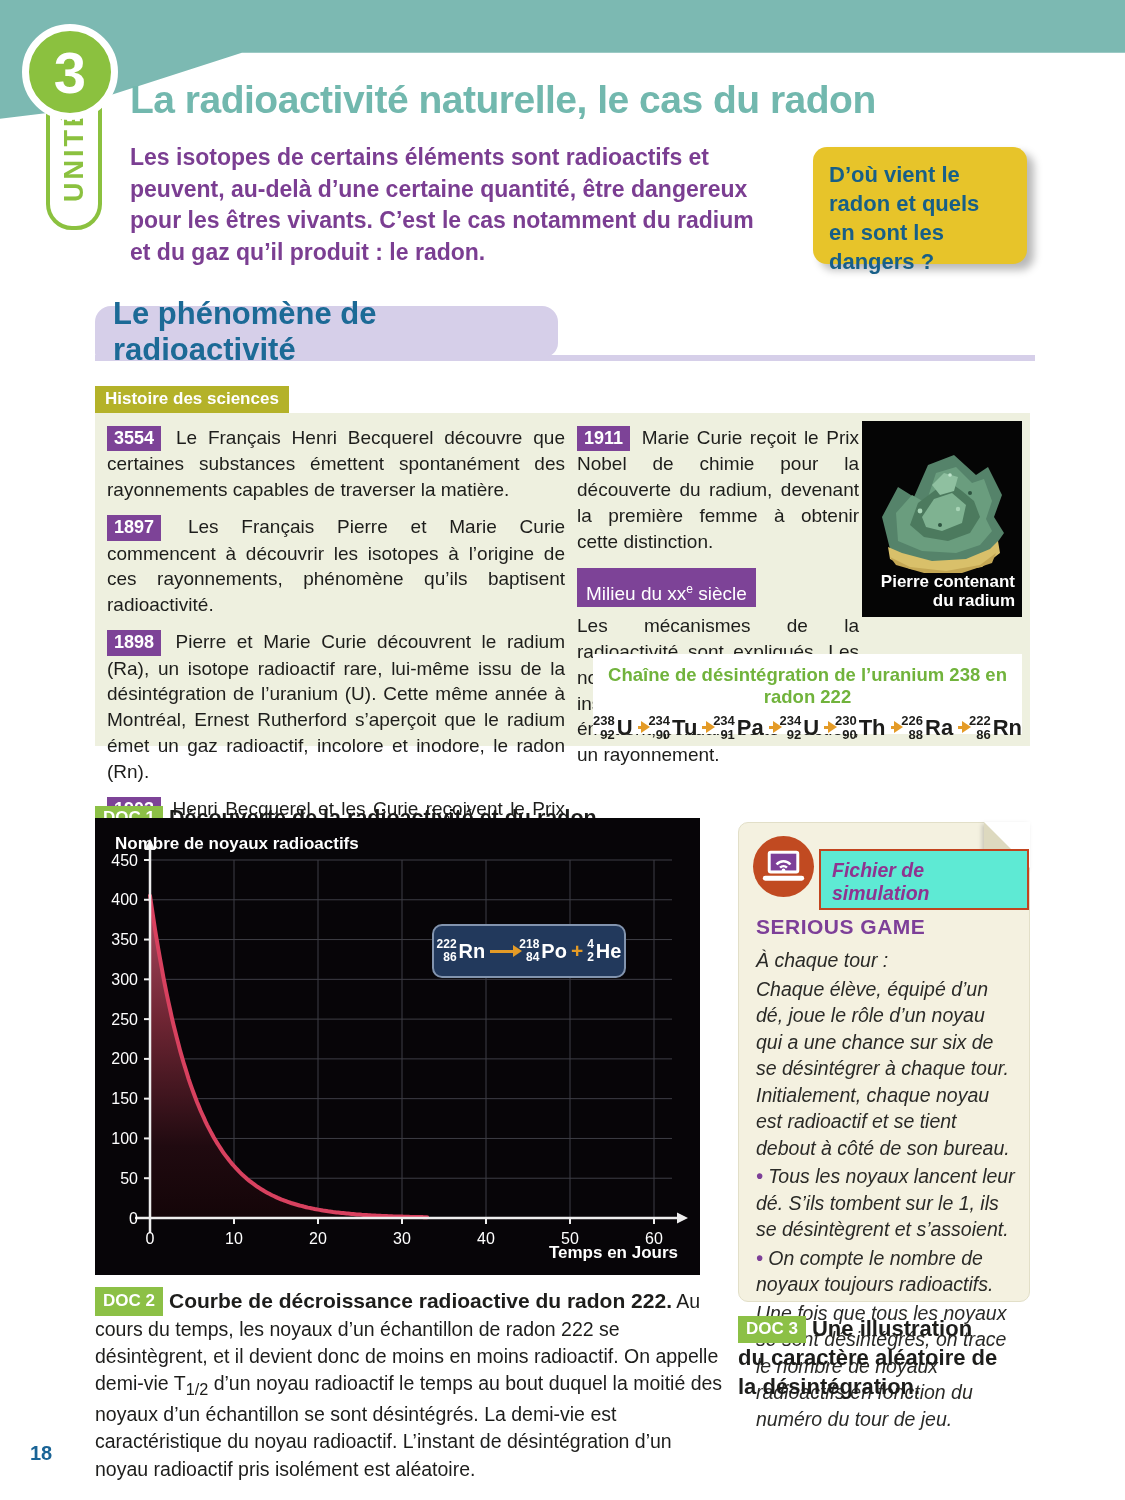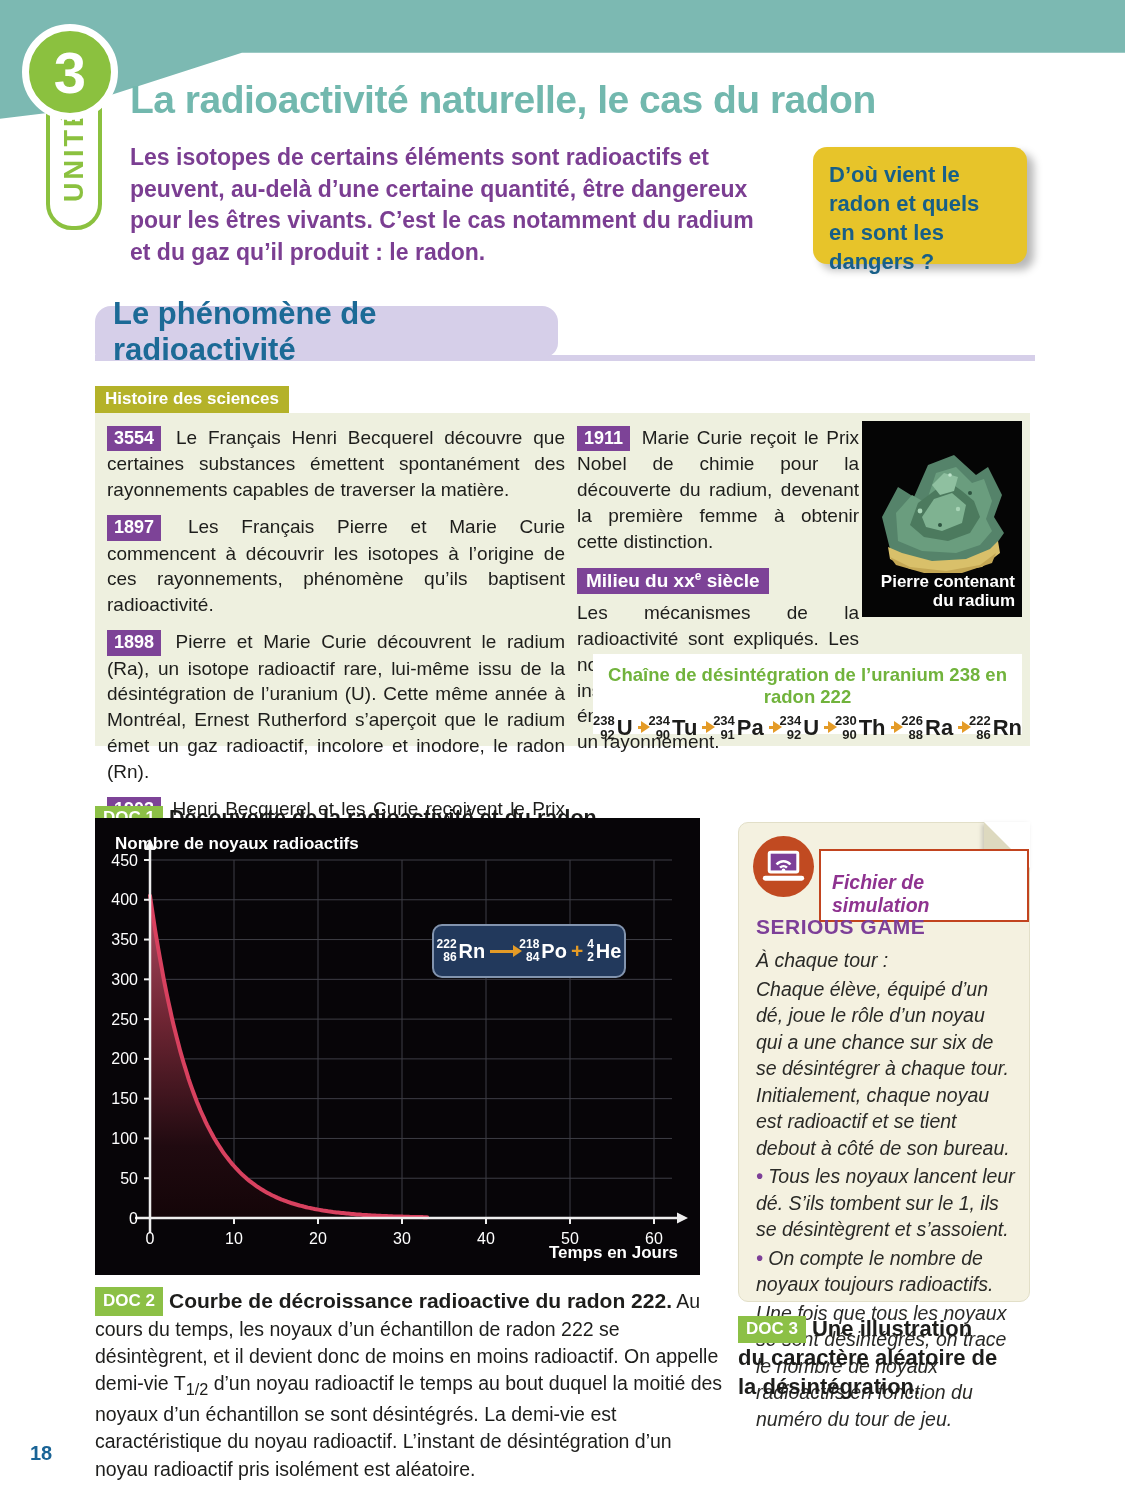--- a/index.html
+++ b/index.html
@@ -38,22 +38,22 @@
   .kicker { position:absolute; left:95px; top:386px; background:#b4b229;
     color:#fff; font-size:17px; font-weight:bold; padding:3px 10px 4px; }
 
   
   .history { position:absolute; left:95px; top:413px; width:935px; height:333px; background:#eef0df; }
   .h-col-left { position:absolute; left:12px; top:12px; width:458px; }
   .h-col-right { position:absolute; left:482px; top:12px; width:282px; }
   .h-entry { text-align:justify; color:#1d1d1b; font-size:19px; line-height:1.36; margin-bottom:11px; }
   .year-badge { display:inline-block; background:#7d4397; color:#fff; font-weight:bold;
     font-size:18px; padding:0 7px 1px; margin-right:4px; }
-  .mid-badge { display:inline-block; background:#7d4397; color:#fff; font-weight:bold;
-    font-size:19px; padding:1px 9px 2px; margin:2px 0 6px; }
+  .mid-badge { display:inline-block; background:#7d4397; color:#fff; font-weight:normal;
+    font-size:19px; padding:14px 9px 2px; margin:2px 0 6px; }
   .mid-badge sup { font-size:12px; }
   .photo { position:absolute; left:767px; top:8px; width:160px; height:196px; background:#000; }
   .photo svg { position:absolute; left:0; top:0; }
   .photo-caption { position:absolute; right:7px; bottom:6px; color:#fff; font-weight:bold;
     font-size:17px; text-align:right; line-height:1.15; }
   .chain-box { position:absolute; left:498px; top:241px; width:429px; height:80px; background:#ffffff; }
   .chain-title { text-align:center; color:#71b33c; font-weight:bold; font-size:18.5px; margin-top:10px; }
   .chain-row { display:flex; align-items:center; justify-content:center; margin-top:6px; }
   .nuclide { display:inline-flex; align-items:center; color:#1d1d1b; }
   .nuclide .nums { display:inline-flex; flex-direction:column; align-items:flex-end; margin-right:2px; }
@@ -89,23 +89,23 @@
   .chart-inset .plus { color:#e49b27; font-size:21px; font-weight:bold; margin:0 4px; }
 
   
   .note-card { position:absolute; left:738px; top:822px; width:292px; height:480px;
     background:#f4f1e0; border:1px solid #e2dfc8; border-radius:10px; }
   .note-fold { position:absolute; top:-1px; right:-1px; width:0; height:0;
     border-style:solid; border-width:0 46px 46px 0;
     border-color:#ffffff #ffffff #ddd9bf #ddd9bf;
     filter:drop-shadow(-2px 2px 2px rgba(0,0,0,0.18)); }
   .sim-icon { position:absolute; left:13px; top:12px; width:63px; height:63px; }
-  .sim-label { position:absolute; left:80px; top:26px; background:#ffffff;
+  .sim-label { position:absolute; left:80px; top:26px; background:#5eead4;
     border:2px solid #c2441f; color:#8f3390; font-style:italic; font-weight:bold;
-    font-size:19.5px; padding:20px 11px 3px; }
+    font-size:19.5px; padding:8px 11px 3px; }
   .note-heading { position:absolute; left:17px; top:92px; color:#7d3f98;
     font-weight:bold; font-size:21px; letter-spacing:0.5px; }
   .note-body { position:absolute; left:17px; top:124px; width:260px;
     font-style:italic; color:#2a2a27; font-size:19.5px; line-height:1.36; }
   .note-body p { margin-bottom:2px; }
   .note-body .bullet { }
   .note-body .bullet::before { content:"• "; color:#7d3f98; font-weight:bold; }
 
   .page-num { position:absolute; left:30px; top:1442px; color:#1a6496; font-size:20px; font-weight:bold; }
 </style>

